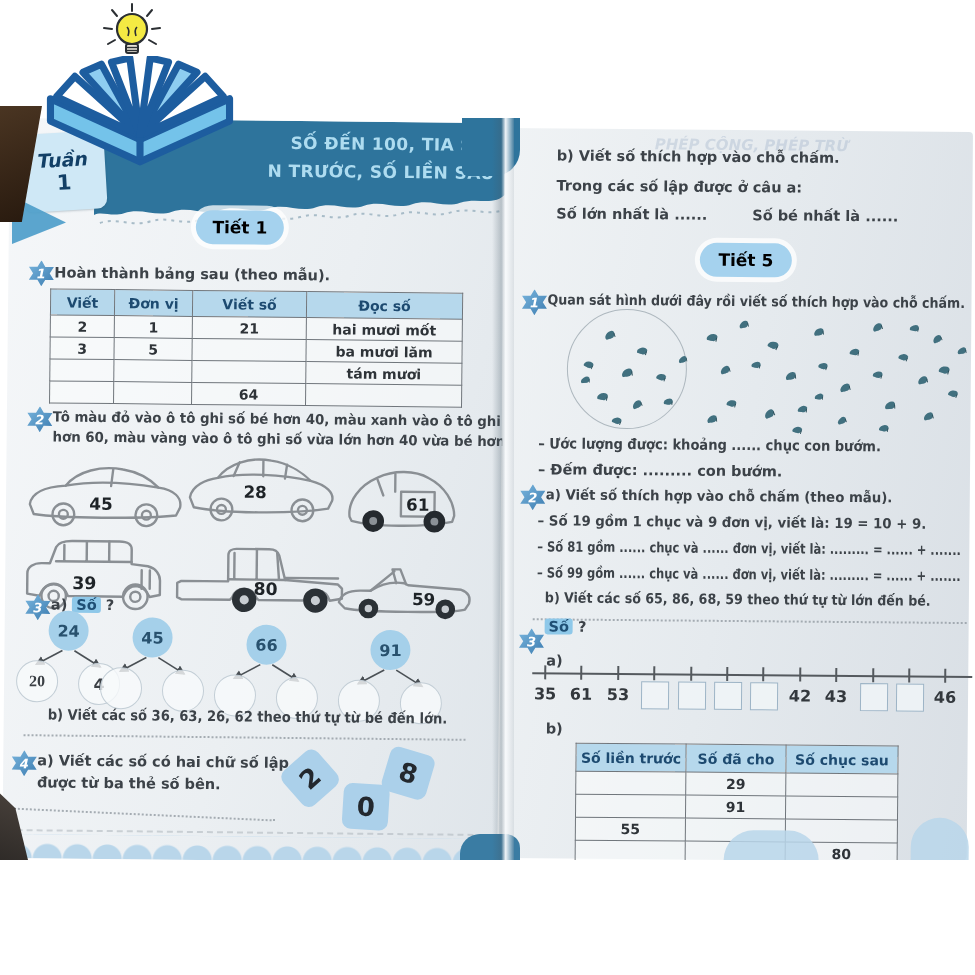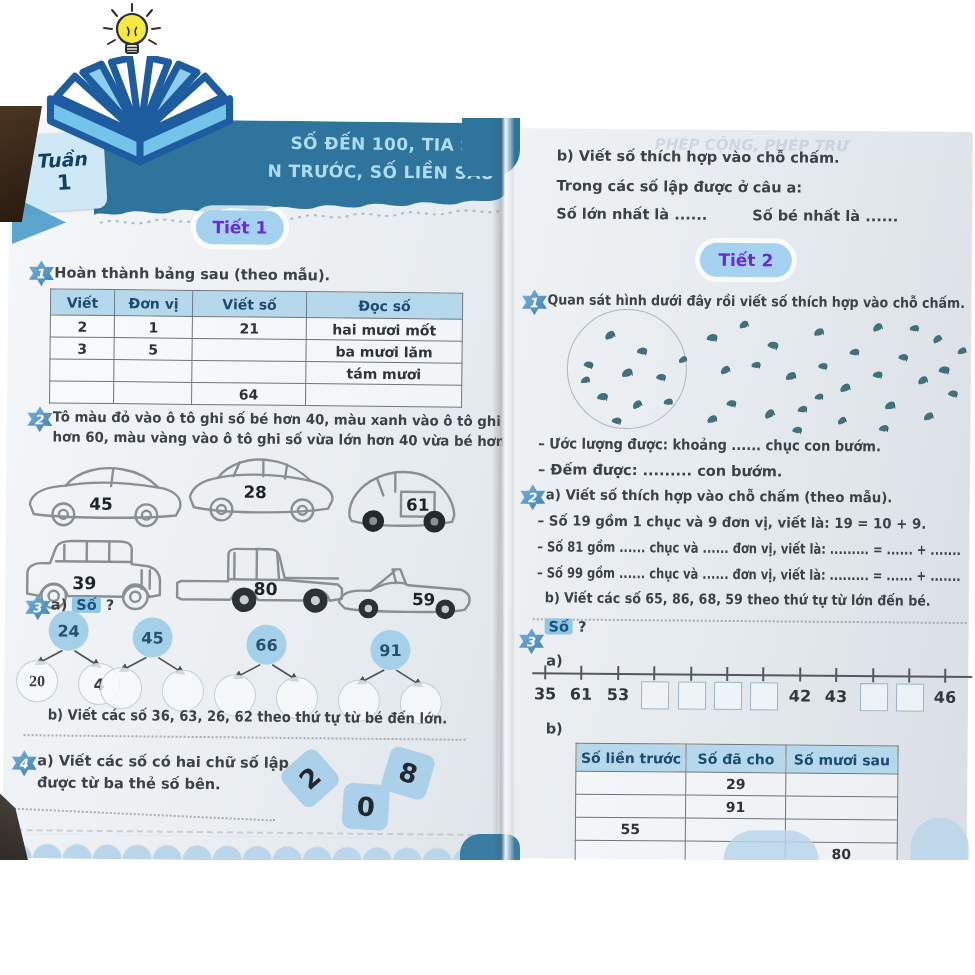--- a/index.html
+++ b/index.html
@@ -20,21 +20,21 @@
   .wood-bottom{position:absolute;left:0;top:786px;width:28px;height:74px;background:linear-gradient(20deg,#2f2b28,#4c443e);clip-path:polygon(0 10%,55% 30%,100% 100%,0 100%);z-index:6;}
   .cover-tri{position:absolute;left:12px;top:196px;width:54px;height:48px;background:#4a9cc9;clip-path:polygon(0 0,100% 55%,0 100%);z-index:2;opacity:.9;}
   
   .banner-wrap{position:absolute;left:85px;top:0;width:412px;height:112px;}
   .banner-title{position:absolute;right:12px;color:#aedcf0;font-weight:800;font-size:17px;letter-spacing:.4px;white-space:nowrap;}
   
   .week-tab{position:absolute;left:12px;top:14px;width:84px;height:78px;background:#cfe8f6;border-radius:10px;transform:rotate(-4deg);display:flex;flex-direction:column;align-items:center;justify-content:center;color:#123f66;font-weight:800;font-style:italic;z-index:3;box-shadow:0 1px 2px rgba(40,70,90,.25);}
   .week-tab .w1{font-size:19px;}
   .week-tab .w2{font-size:21px;font-style:normal;}
   
-  .pill{position:absolute;background:#a5d2ee;border-radius:17px;color:#6d28d9;font-weight:800;font-size:17px;display:flex;align-items:center;justify-content:center;box-shadow:0 0 0 5px rgba(255,255,255,.75);}
+  .pill{position:absolute;background:#a5d2ee;border-radius:17px;color:#000000;font-weight:800;font-size:17px;display:flex;align-items:center;justify-content:center;box-shadow:0 0 0 5px rgba(255,255,255,.75);}
   
   .badge{position:absolute;width:26px;height:26px;background:linear-gradient(135deg,#7ab6de,#3c7cb0);clip-path:polygon(50% 0,65% 25%,98% 25%,82% 50%,98% 75%,65% 75%,50% 100%,35% 75%,2% 75%,18% 50%,2% 25%,35% 25%);display:flex;align-items:center;justify-content:center;color:#fff;font-weight:800;font-style:italic;font-size:13px;}
   
   table.wb{border-collapse:collapse;position:absolute;table-layout:fixed;background:rgba(252,253,254,.55);}
   table.wb td,table.wb th{border:1.2px solid #70767c;text-align:center;padding:0;font-size:14px;color:#2e3338;font-weight:600;overflow:hidden;white-space:nowrap;}
   table.wb th{background:#b6d8ec;color:#1d4a70;font-weight:700;}
   
   .dotline{position:absolute;height:0;border-top:2px dotted #99a1a8;opacity:.85;}
   
   .car{position:absolute;}
@@ -285,21 +285,21 @@
 
   <div class="page page-right">
 
     <div class="bleed" style="left:150px;top:6px">PHÉP CỘNG, PHÉP TRỪ</div>
 
     <div class="t" style="left:52px;top:19px;font-size:14.5px">b) Viết số thích hợp vào chỗ chấm.</div>
     <div class="t" style="left:52px;top:49px;font-size:14.5px">Trong các số lập được ở câu a:</div>
     <div class="t" style="left:52px;top:77px;font-size:14.5px">Số lớn nhất là ......</div>
     <div class="t" style="left:248px;top:77px;font-size:14.5px">Số bé nhất là ......</div>
 
-    <div class="pill" style="left:196px;top:113px;width:92px;height:34px">Tiết 2</div>
+    <div class="pill" style="left:196px;top:113px;width:92px;height:34px">Tiết 5</div>
 
     <div class="badge" style="left:18px;top:161px">1</div>
     <div class="t cond90" style="left:44px;top:163px">Quan sát hình dưới đây rồi viết số thích hợp vào chỗ chấm.</div>
 
     <div class="bf-field" style="left:58px;top:180px;width:408px;height:124px">
       <div class="bf-circle" style="left:6px;top:0;width:118px;height:118px"></div>
     <svg viewBox="-10 -8 20 16" class="bf" style="left: 30px; top: 14px; transform: rotate(-20deg) scale(1);">
           <use href="#bf"></use>
         </svg>
         <svg viewBox="-10 -8 20 16" class="bf" style="left: 66px; top: 26px; transform: rotate(15deg) scale(0.95);">
@@ -472,21 +472,21 @@
     <table class="wb" style="left:76px;top:614px;width:322px">
       <colgroup>
           <col style="width:110px">
           <col style="width:100px">
           <col style="width:112px">
         </colgroup>
       <tbody>
           <tr style="height:28px">
         <th>Số liền trước</th>
         <th>Số đã cho</th>
-        <th>Số mươi sau</th>
+        <th>Số chục sau</th>
       </tr>
       <tr style="height:23px">
         <td></td>
         <td>29</td>
         <td></td>
       </tr>
       <tr style="height:23px">
         <td></td>
         <td>91</td>
         <td></td>

